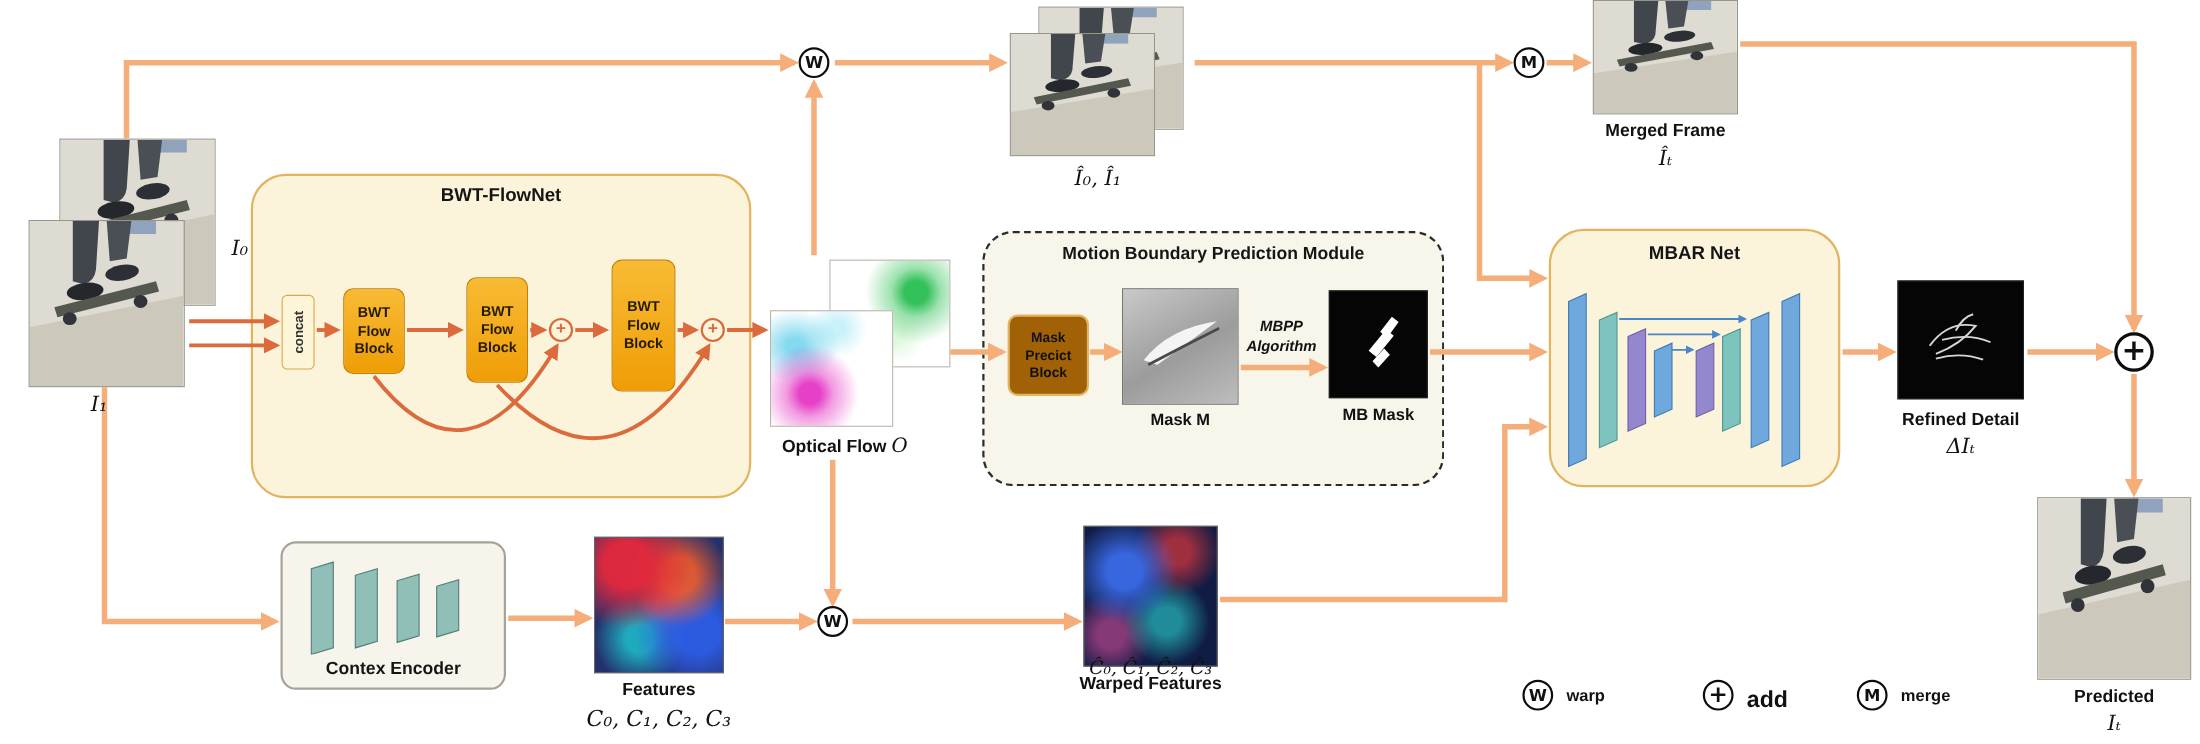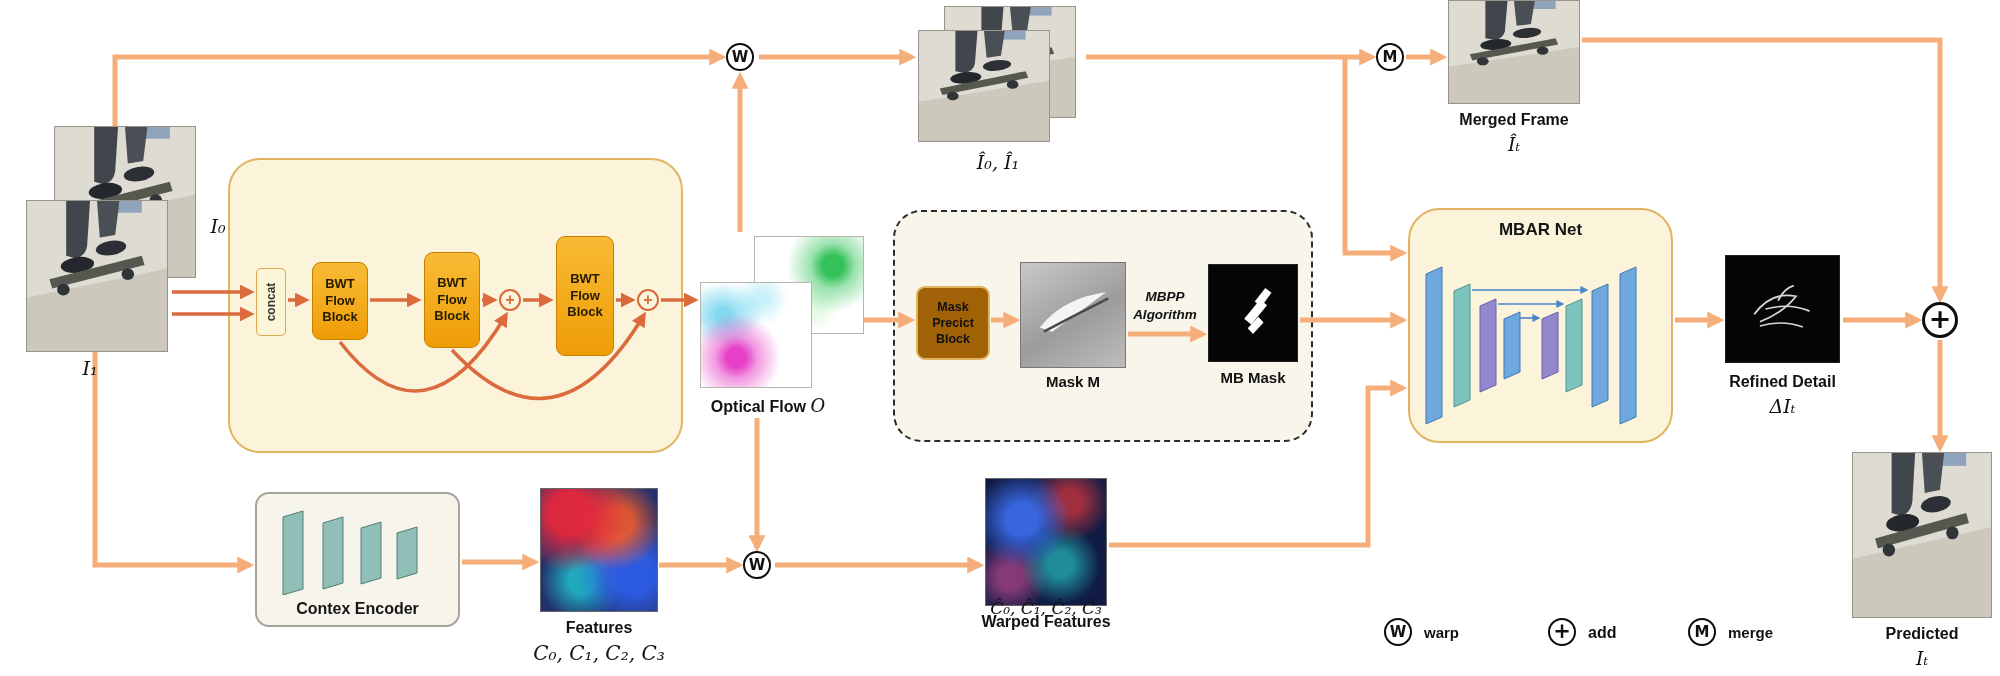--- a/index.html
+++ b/index.html
@@ -80,22 +80,24 @@
         <ellipse cx="36" cy="49" rx="12" ry="6" fill="#24272c" transform="rotate(-8 36 49)"></ellipse>
         <ellipse cx="60" cy="36" rx="11" ry="5.5" fill="#2c2f35" transform="rotate(-10 60 36)"></ellipse>
         <path d="M16 60 L82 42 L84 49 L18 67 Z" fill="#55584e"></path>
         <circle cx="26" cy="68" r="4.5" fill="#303338"></circle>
         <circle cx="72" cy="56" r="4.5" fill="#303338"></circle>
       </symbol>
     </defs>
   </svg>
 
   <div class="panel cream" style="left:228px;top:158px;width:455px;height:295px"></div>
+  <div class="box-title" style="left:228px;top:168px;width:455px">BWT-FlowNet</div>
 
   <div class="panel dashed" style="left:893px;top:210px;width:420px;height:232px"></div>
+  <div class="box-title" style="left:893px;top:222px;width:420px;font-size:16px">Motion Boundary Prediction Module</div>
 
   <div class="panel cream" style="left:1408px;top:208px;width:265px;height:235px"></div>
   <div class="box-title" style="left:1408px;top:220px;width:265px">MBAR  Net</div>
 
   <div class="panel plain" style="left:255px;top:492px;width:205px;height:135px"></div>
   <div class="box-title" style="left:255px;top:600px;width:205px;font-size:16px">Contex Encoder</div>
 
   <svg class="img photo" style="left:54px;top:126px;width:142px;height:152px">
       <use href="#sym-photo"></use>
     </svg>
@@ -238,21 +240,21 @@
   <div class="lbl" style="left:965px;top:612px;width:162px">Warped Features</div>
   <div class="lbl" style="left:965px;top:597px;width:162px"><span class="math" style="font-size:17px">Ĉ₀, Ĉ₁, Ĉ₂, Ĉ₃</span></div>
 
   <div class="op sm" style="left:1384px;top:618px">
       <span>W</span>
     </div>
   <div class="lbl" style="left:1424px;top:623px;width:70px;text-align:left;font-size:15px">warp</div>
   <div class="op sm plus" style="left:1548px;top:618px">
       <span>+</span>
     </div>
-  <div class="lbl" style="left:1588px;top:623px;width:70px;text-align:left;font-size:16px">add</div>
+  <div class="lbl" style="left:1588px;top:623px;width:70px;text-align:left;font-size:21px">add</div>
   <div class="op sm" style="left:1688px;top:618px">
       <span>M</span>
     </div>
   <div class="lbl" style="left:1728px;top:623px;width:80px;text-align:left;font-size:15px">merge</div>
 
   <svg class="abs" style="left:0;top:0;z-index:4;pointer-events:none" width="2000" height="676" viewBox="0 0 2000 676">
     <defs>
       <marker id="ah" viewBox="0 0 10 10" refX="7.5" refY="5" markerWidth="3.4" markerHeight="3.4" orient="auto">
         <path d="M0 0L10 5L0 10Z" fill="#F5AE7A"></path>
       </marker>

